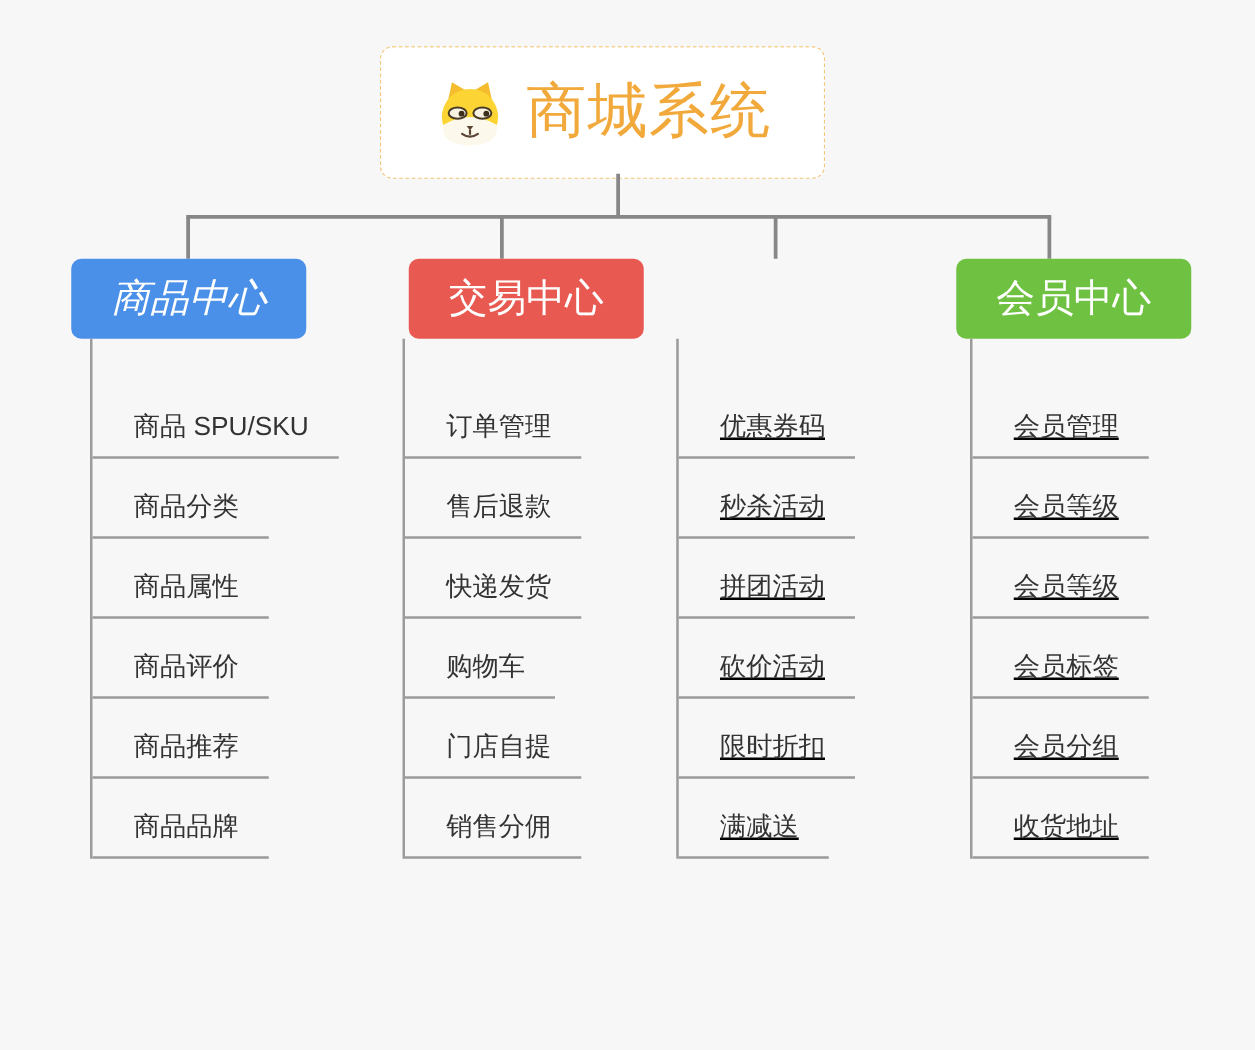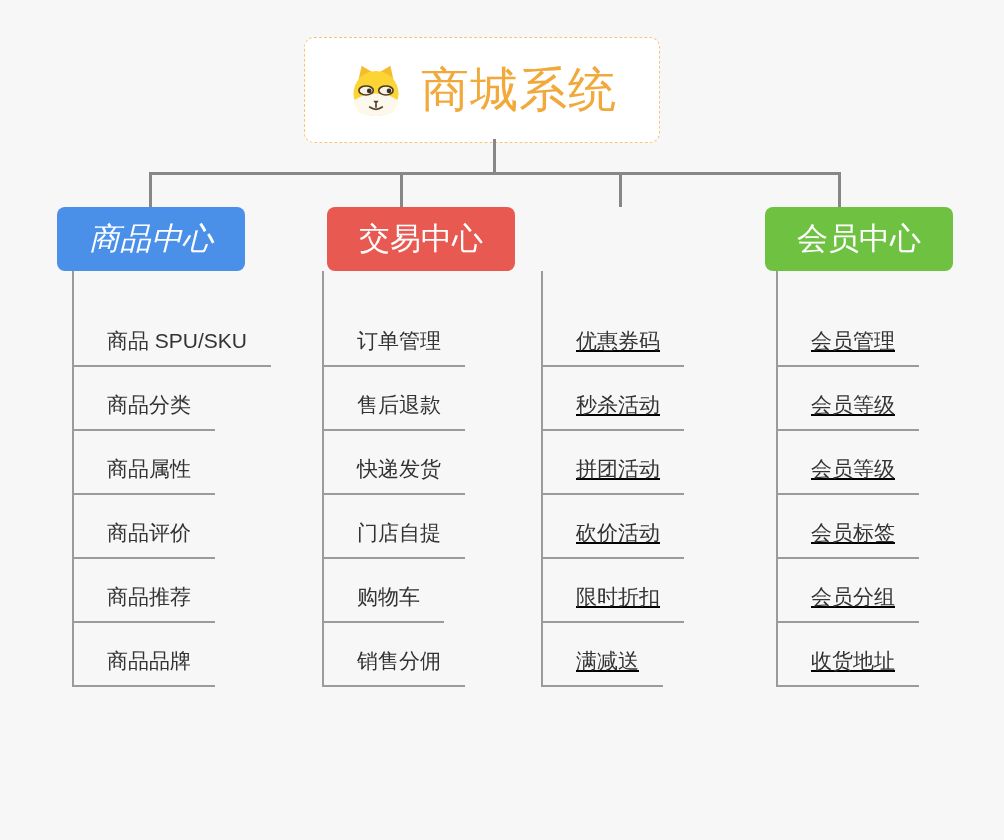--- a/index.html
+++ b/index.html
@@ -92,22 +92,22 @@
     <div class="item">商品评价</div>
     <div class="item">商品推荐</div>
     <div class="item">商品品牌</div>
   </div>
 
   <div class="branch-box b2" style="background: rgb(232, 89, 81);">交易中心</div>
   <div class="items c2">
     <div class="item">订单管理</div>
     <div class="item">售后退款</div>
     <div class="item">快递发货</div>
+    <div class="item">购物车</div>
     <div class="item">门店自提</div>
-    <div class="item">购物车</div>
     <div class="item">销售分佣</div>
   </div>
 
   <div class="items c3">
     <div class="item">优惠券码</div>
     <div class="item">秒杀活动</div>
     <div class="item">拼团活动</div>
     <div class="item">砍价活动</div>
     <div class="item">限时折扣</div>
     <div class="item">满减送</div>

